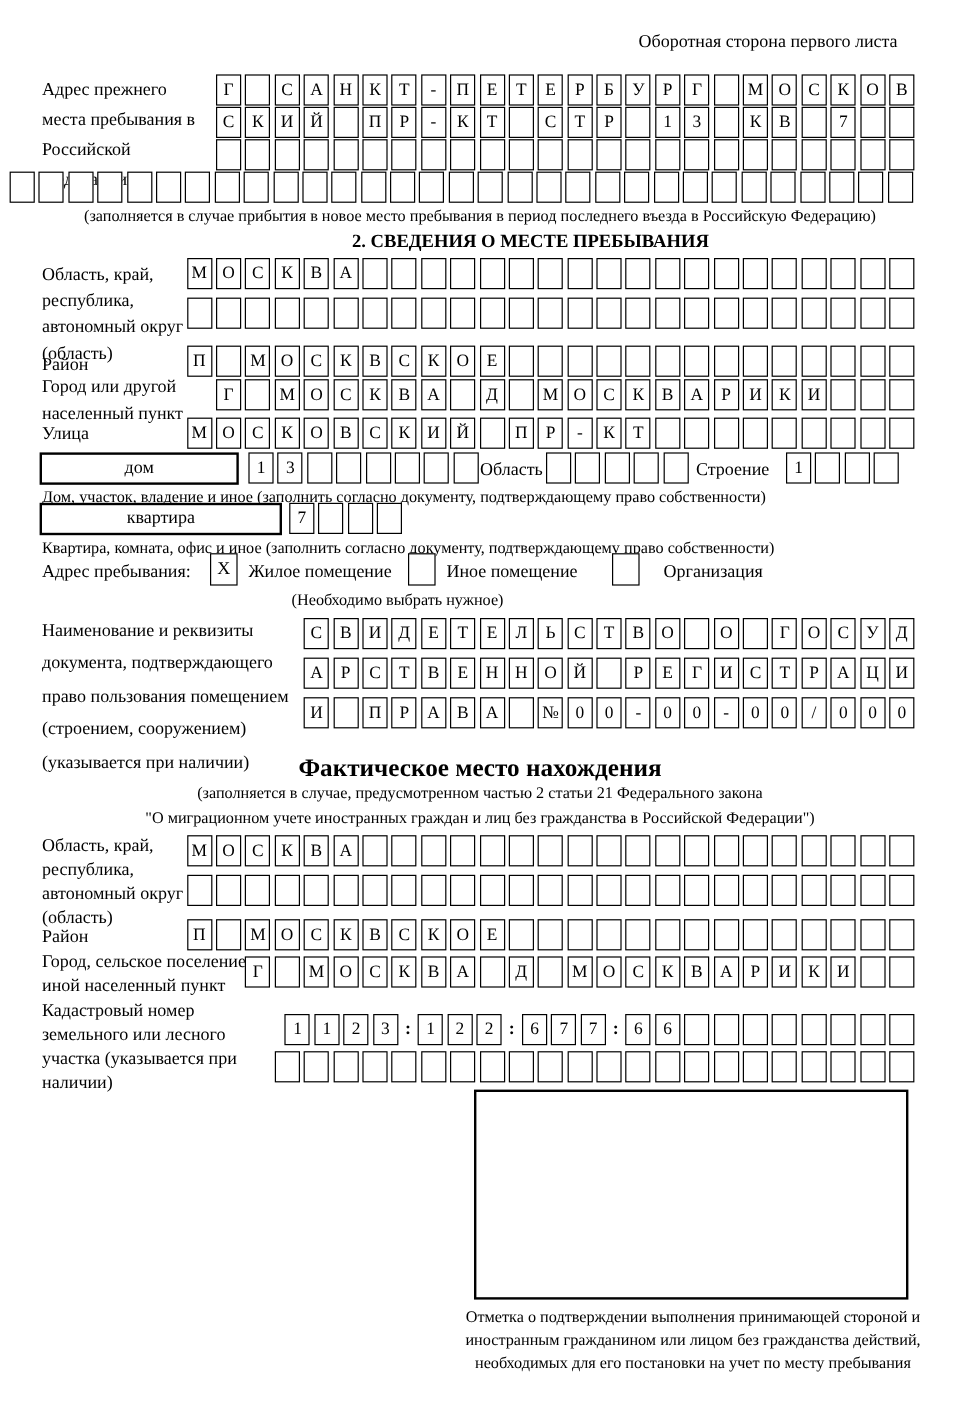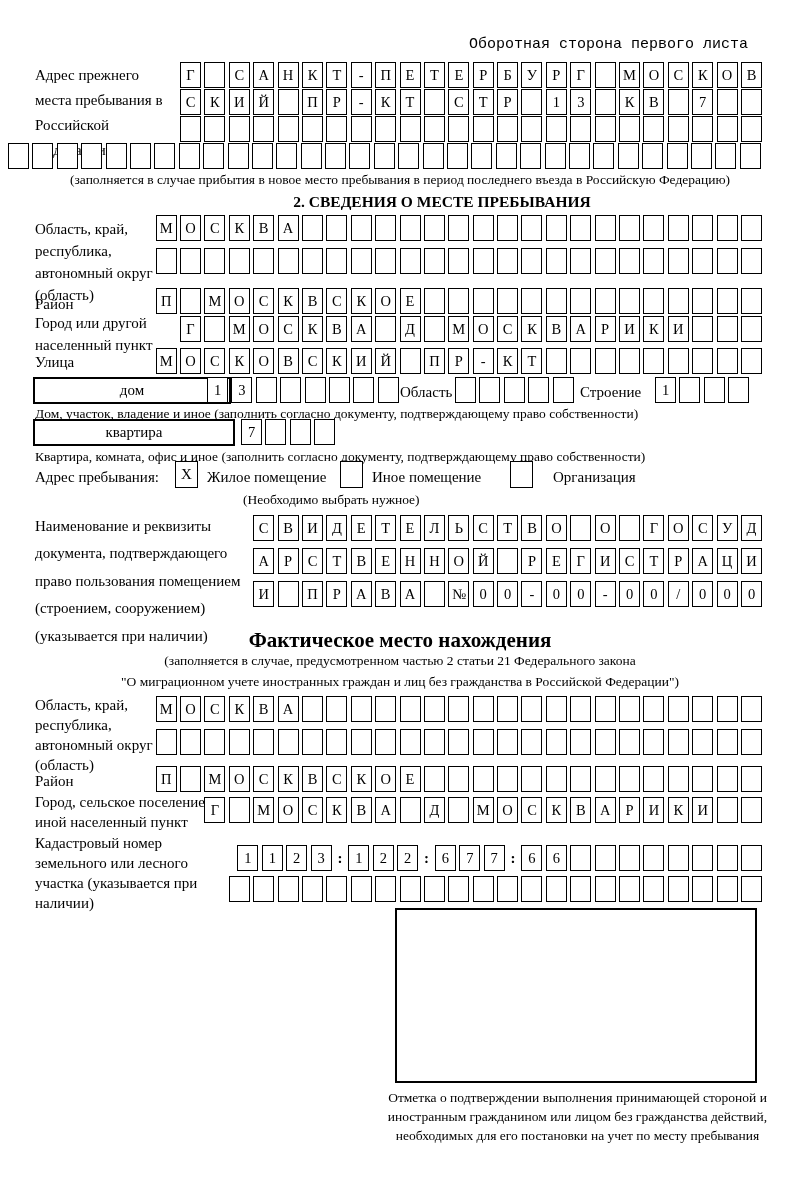--- a/index.html
+++ b/index.html
@@ -32,21 +32,21 @@
   }
   .chk {
     position:absolute; width:23px; height:27px; border:1.7px solid #000; background:#fff;
     display:flex; align-items:center; justify-content:center; font-size:15px;
   }
   .stamp-box { position:absolute; border:2px solid #000; background:#fff; }
 </style>
 </head>
 <body>
 
-<div class="abs label" style="top:34px; right:52px;font-family:Liberation Mono, monospace;">Оборотная сторона первого листа</div>
+<div class="abs label" style="top:24px; right:52px;">Оборотная сторона первого листа</div>
 
 <div class="abs label" style="left:35px; top:63px; width:130px; line-height:25px;">Адрес прежнего места пребывания в Российской Федерации</div>
 <div class="cells" style="top:62px; right:38px;">
     <span class="cell">Г</span>
     <span class="cell"></span>
     <span class="cell">С</span>
     <span class="cell">А</span>
     <span class="cell">Н</span>
     <span class="cell">К</span>
     <span class="cell">Т</span>
@@ -292,21 +292,21 @@
     <span class="cell"></span>
     <span class="cell"></span>
     <span class="cell"></span>
     <span class="cell"></span>
     <span class="cell"></span>
     <span class="cell"></span>
     <span class="cell"></span>
     <span class="cell"></span>
   </div>
 
-<div class="bigbox" style="left:33px; top:377px; width:198px;">дом</div>
+<div class="bigbox" style="left:33px; top:377px; width:166px;">дом</div>
 <div class="cells" style="top:377px; left:207px;">
     <span class="cell">1</span>
     <span class="cell">3</span>
     <span class="cell"></span>
     <span class="cell"></span>
     <span class="cell"></span>
     <span class="cell"></span>
     <span class="cell"></span>
     <span class="cell"></span>
   </div>

